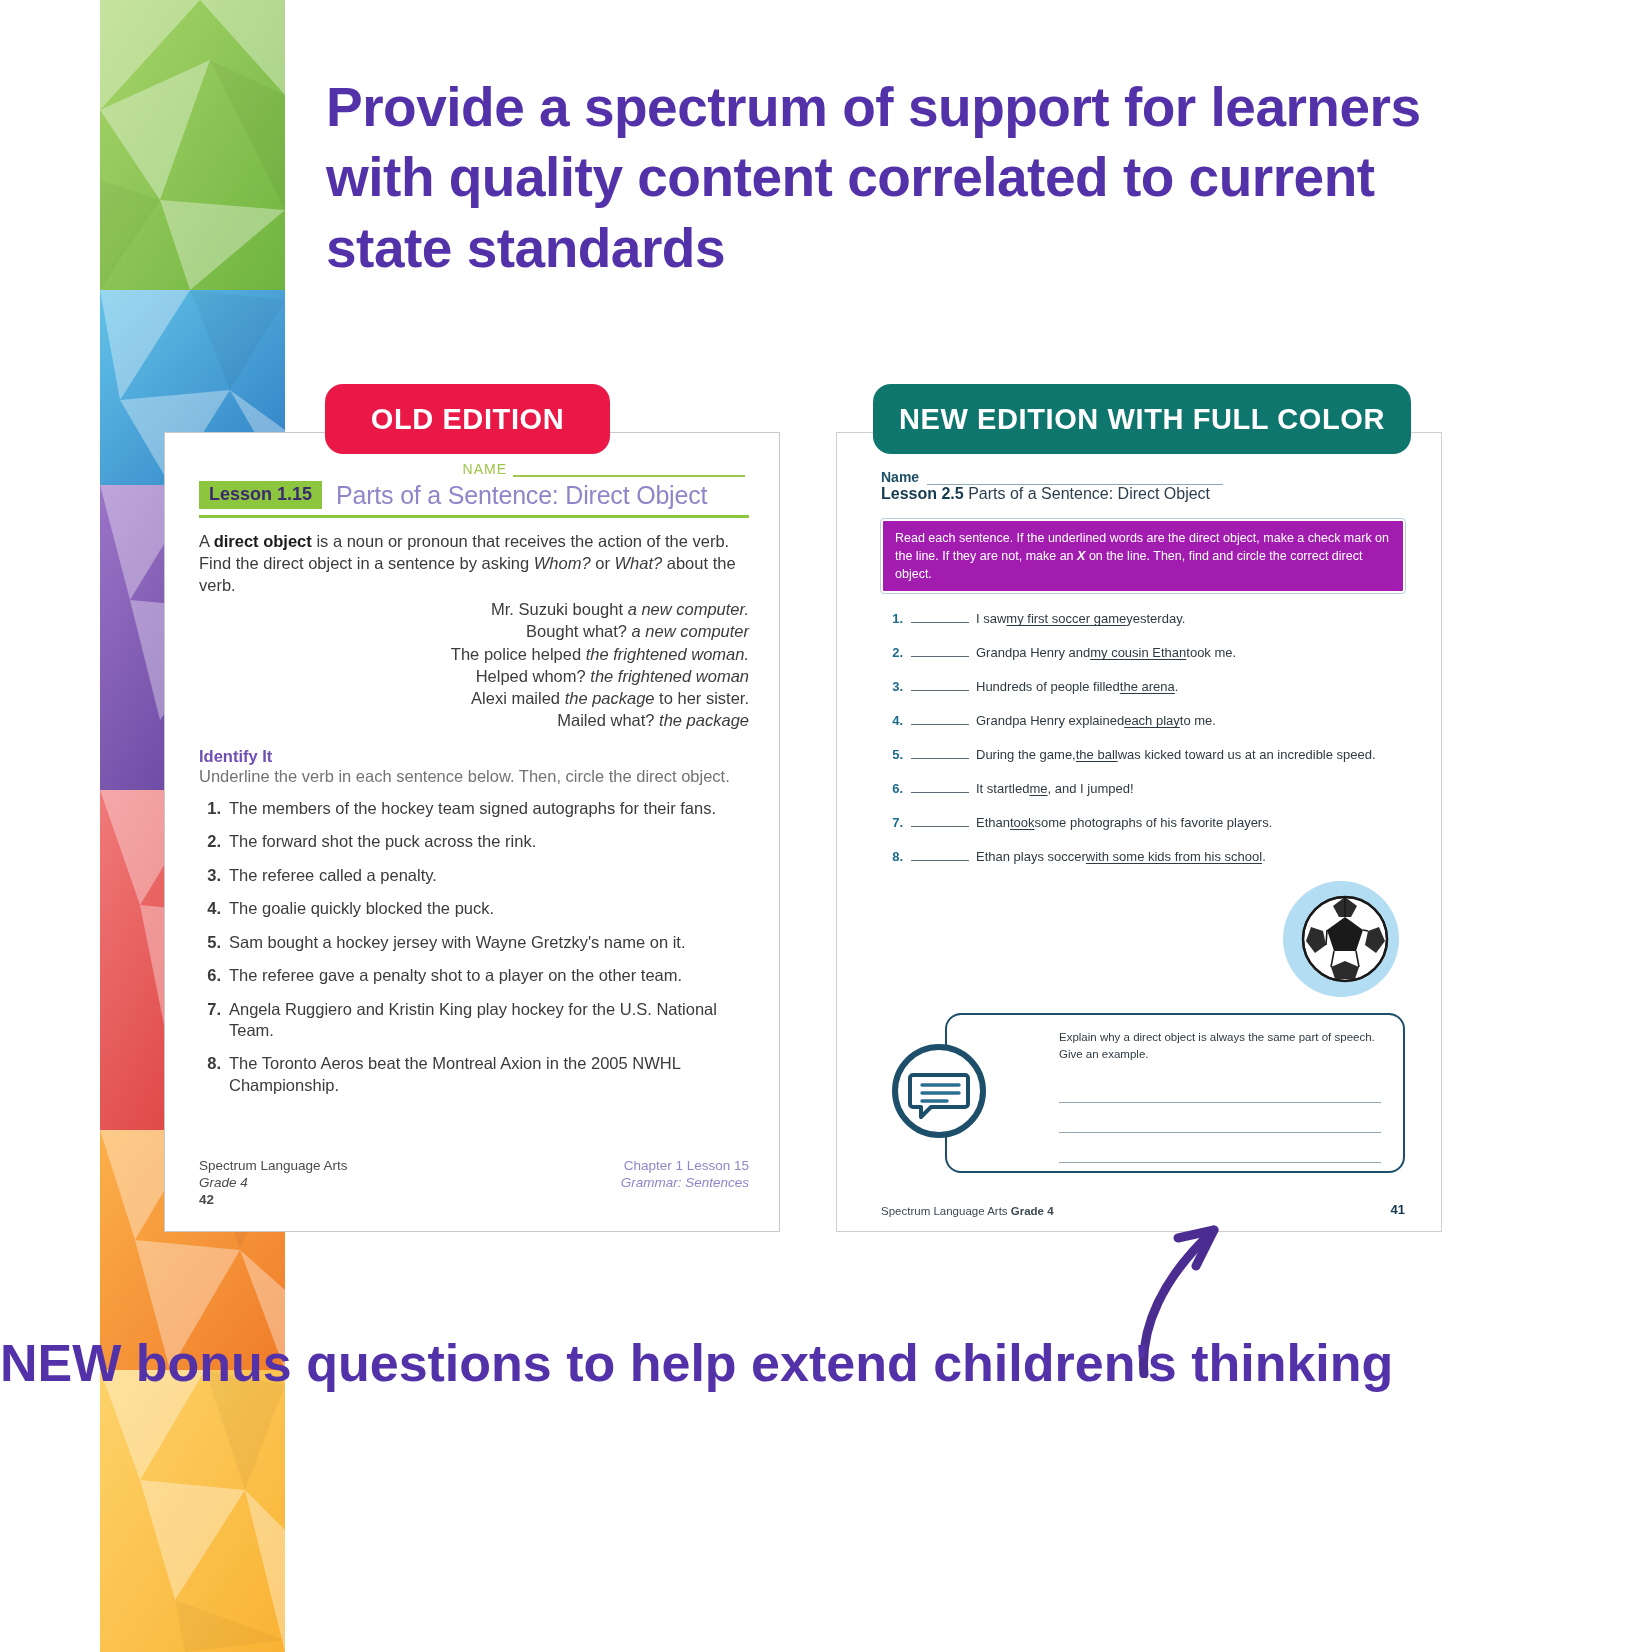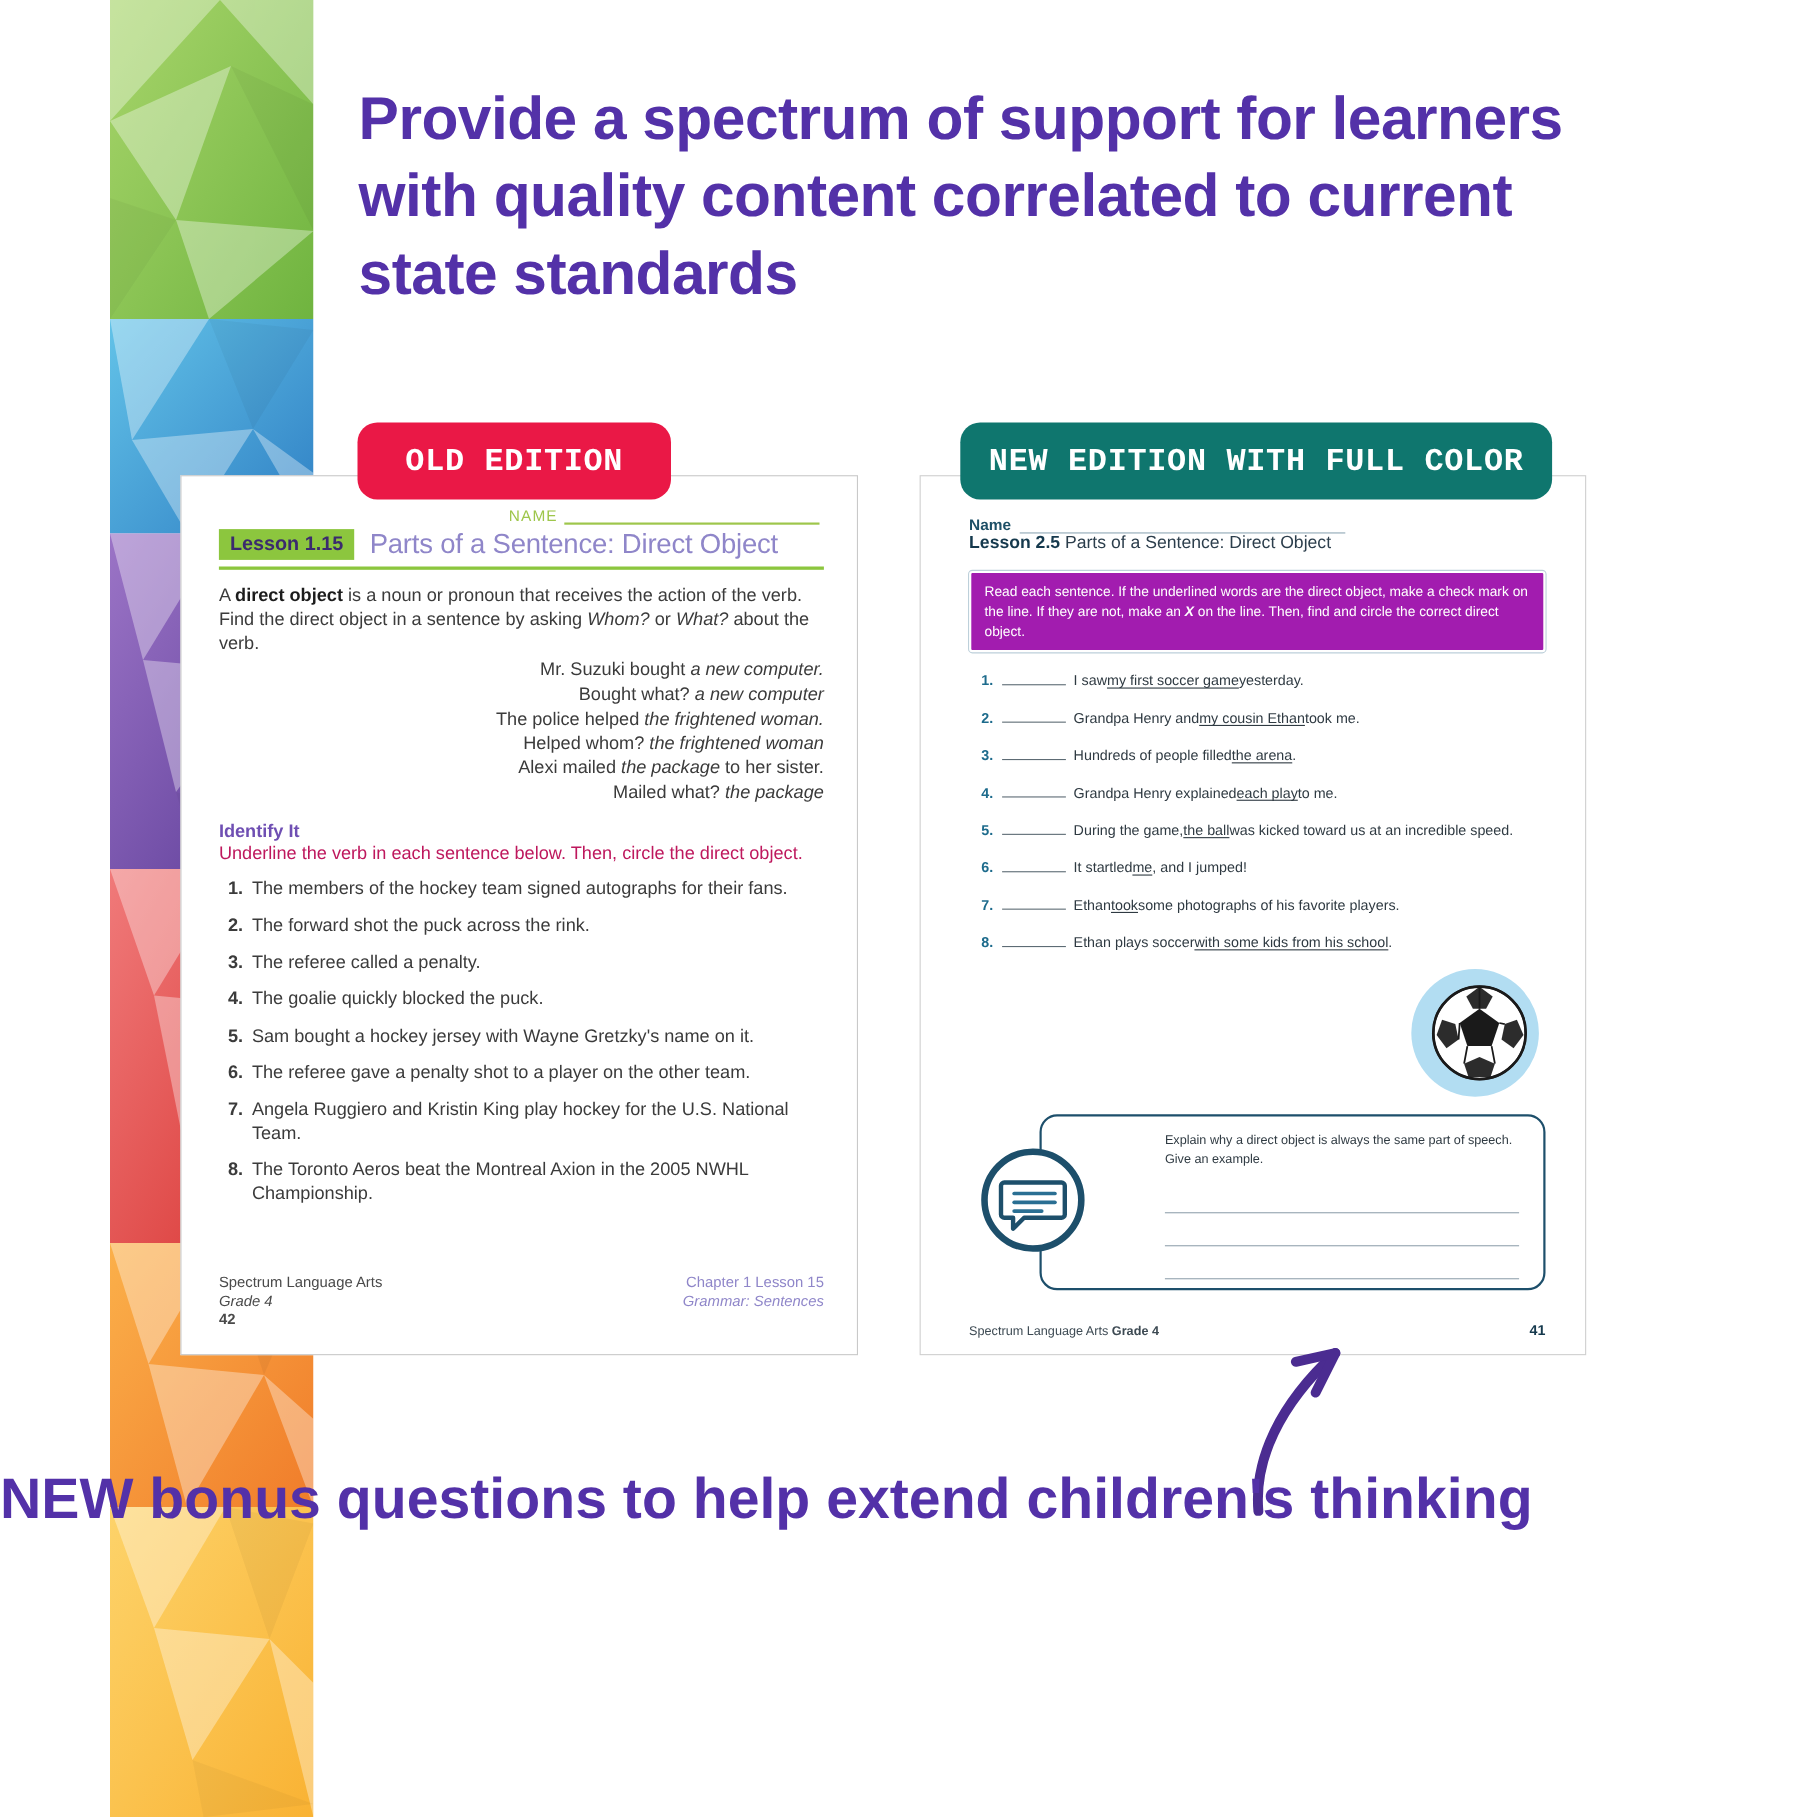--- a/index.html
+++ b/index.html
@@ -34,21 +34,20 @@
   
   .badge {
     position: absolute;
     color: #ffffff;
     font-weight: bold;
     letter-spacing: 0.6px;
     display: flex;
     align-items: center;
     justify-content: center;
     text-align: center;
-    font-family: Liberation Mono, monospace;
   }
   #badge-old {
     left: 325px; top: 384px;
     width: 285px; height: 70px;
     background: #ea1846;
     border-radius: 18px;
     font-size: 29px;
     z-index: 5;
   }
   #badge-new {
@@ -99,21 +98,21 @@
   .old-body { color: #3b3b3b; font-size: 16.5px; line-height: 1.34; margin-top: 12px; }
   .old-body b { color: #1c1c1c; }
   .old-body i { font-style: italic; }
   .old-example { margin-top: 2px; text-align: right; }
   .old-ex1 { margin-left: 62px; }
   .old-ex2 { margin-left: 90px; }
 
   .old-section-head {
     color: #6f4fb3; font-weight: bold; font-size: 16.5px; margin-top: 16px;
   }
-  .old-section-sub { color: #be185d; font-size: 16.5px; margin-top: 1px; }
+  .old-section-sub { color: #737373; font-size: 16.5px; margin-top: 1px; }
 
   ol.old-list { list-style: none; margin-top: 12px; }
   ol.old-list li {
     display: flex; font-size: 16.5px; color: #3b3b3b;
     margin-bottom: 12px; line-height: 1.3;
   }
   ol.old-list li .num { width: 30px; text-align: right; font-weight: bold; padding-right: 8px; flex: 0 0 30px; }
   ol.old-list li .txt { flex: 1; }
 
   .old-footer {

